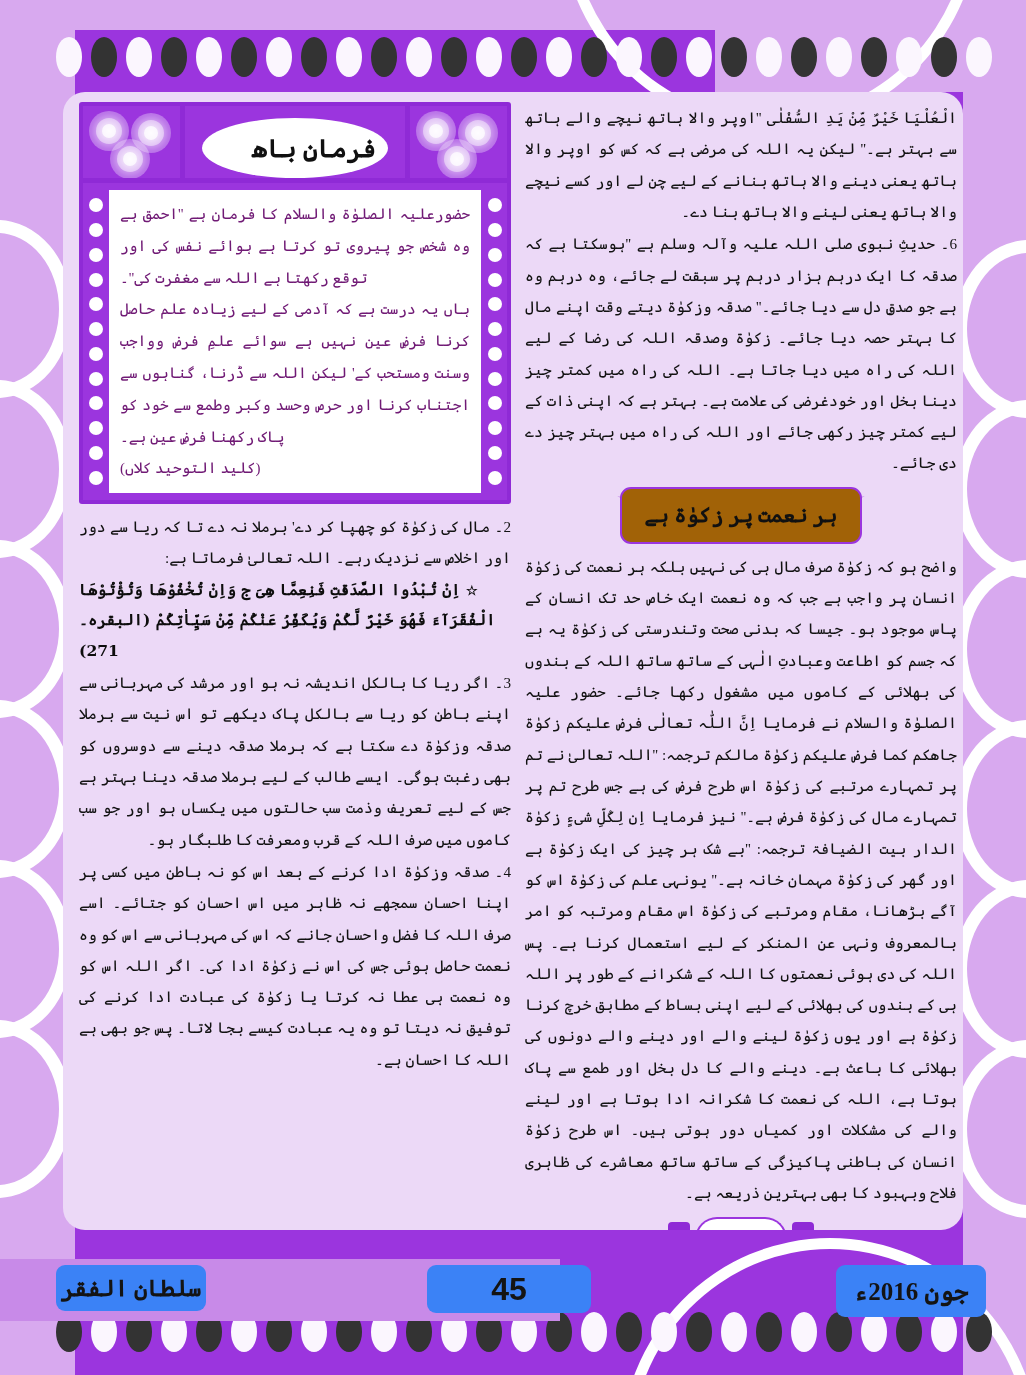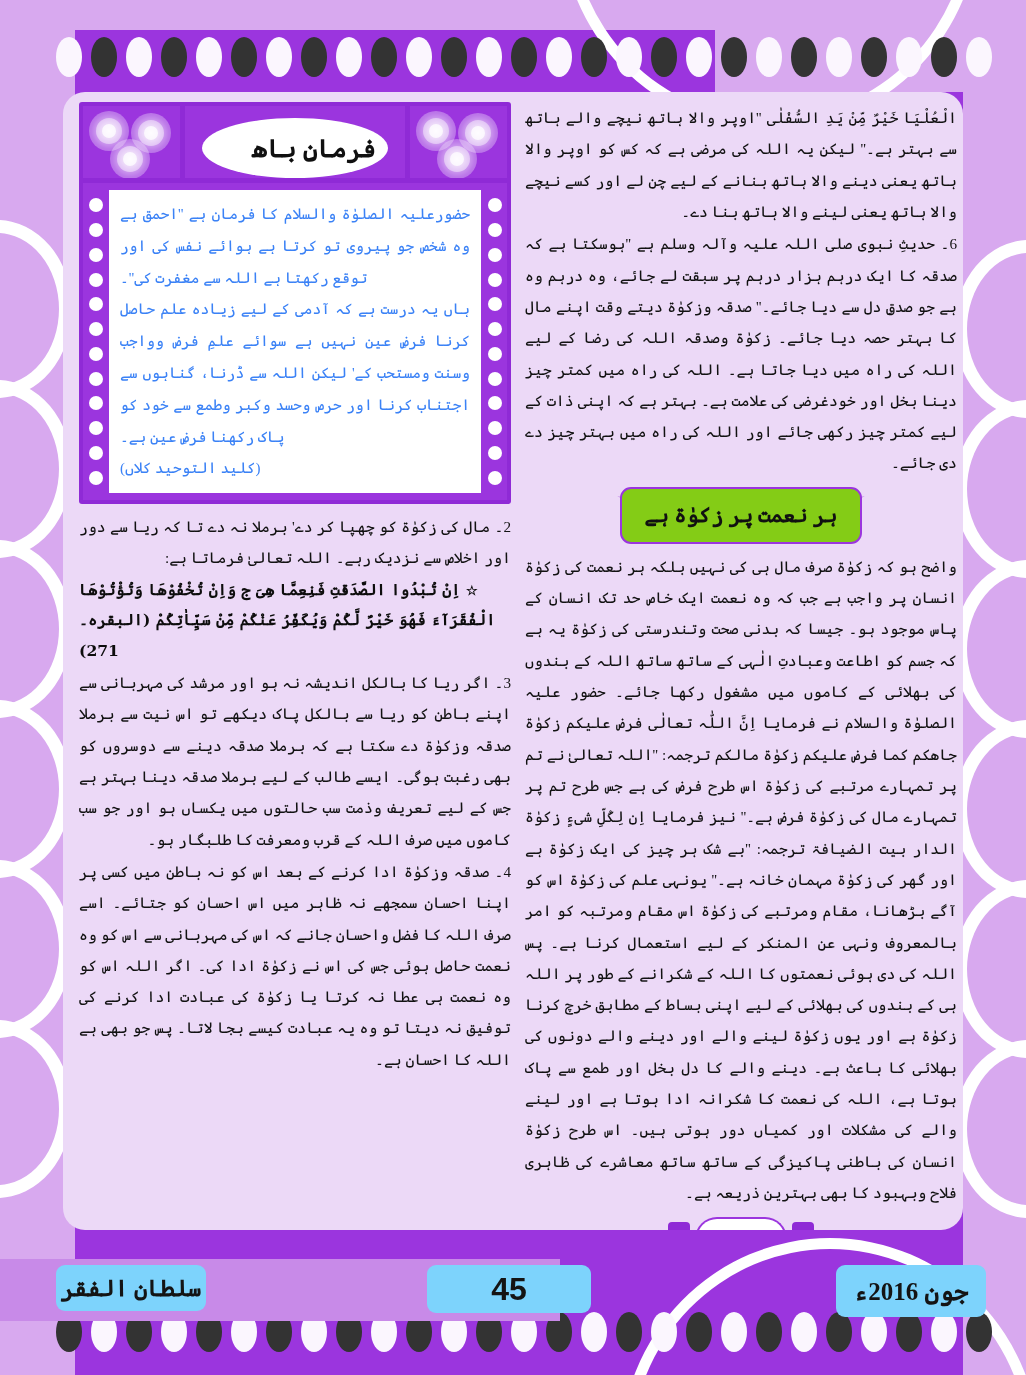--- a/index.html
+++ b/index.html
@@ -211,21 +211,21 @@
   }
   .farman-quote {
     flex: 1 1 auto;
     background: #ffffff;
     padding: 9px 11px 8px 11px;
     direction: rtl;
     text-align: justify;
     text-align-last: left;
     font-size: 15px;
     line-height: 2.12;
-    color: #3b82f6;
+    color: #701a75;
   }
   .farman-quote .src { display: block; text-align: left; }
 
   
   .heading-banner {
     position: relative;
     height: 56px;
     margin: 9px 0 7px 0;
     display: flex;
     align-items: center;
@@ -251,21 +251,21 @@
     clip-path: path("M 30 2 C 8 10, 2 22, 10 42 C 0 26, 10 12, 30 2 Z");
     transform: scaleX(-1);
   }
   .banner-curl.r {
     right: 88px;
     clip-path: path("M 30 2 C 8 10, 2 22, 10 42 C 0 26, 10 12, 30 2 Z");
   }
   .banner-label {
     position: relative;
     z-index: 3;
-    background: #84cc16;
+    background: #a16207;
     border: 2px solid #9b35de;
     border-radius: 11px;
     padding: 14px 22px;
     font-size: 21px;
     font-weight: bold;
     color: #111111;
     white-space: nowrap;
   }
 
   
@@ -312,21 +312,21 @@
   .footer-pale {
     position: absolute;
     left: 0; top: 0;
     width: 560px; height: 62px;
     background: #c88ae8;
     z-index: 1;
   }
   .footer-chip {
     position: absolute;
     z-index: 3;
-    background: #7dd3fc;
+    background: #3b82f6;
     border-radius: 9px;
     display: flex;
     align-items: center;
     justify-content: center;
     color: #141414;
   }
   .chip-date {
     right: 40px; top: 6px;
     width: 150px; height: 52px;
     font-size: 25px; font-weight: bold;

